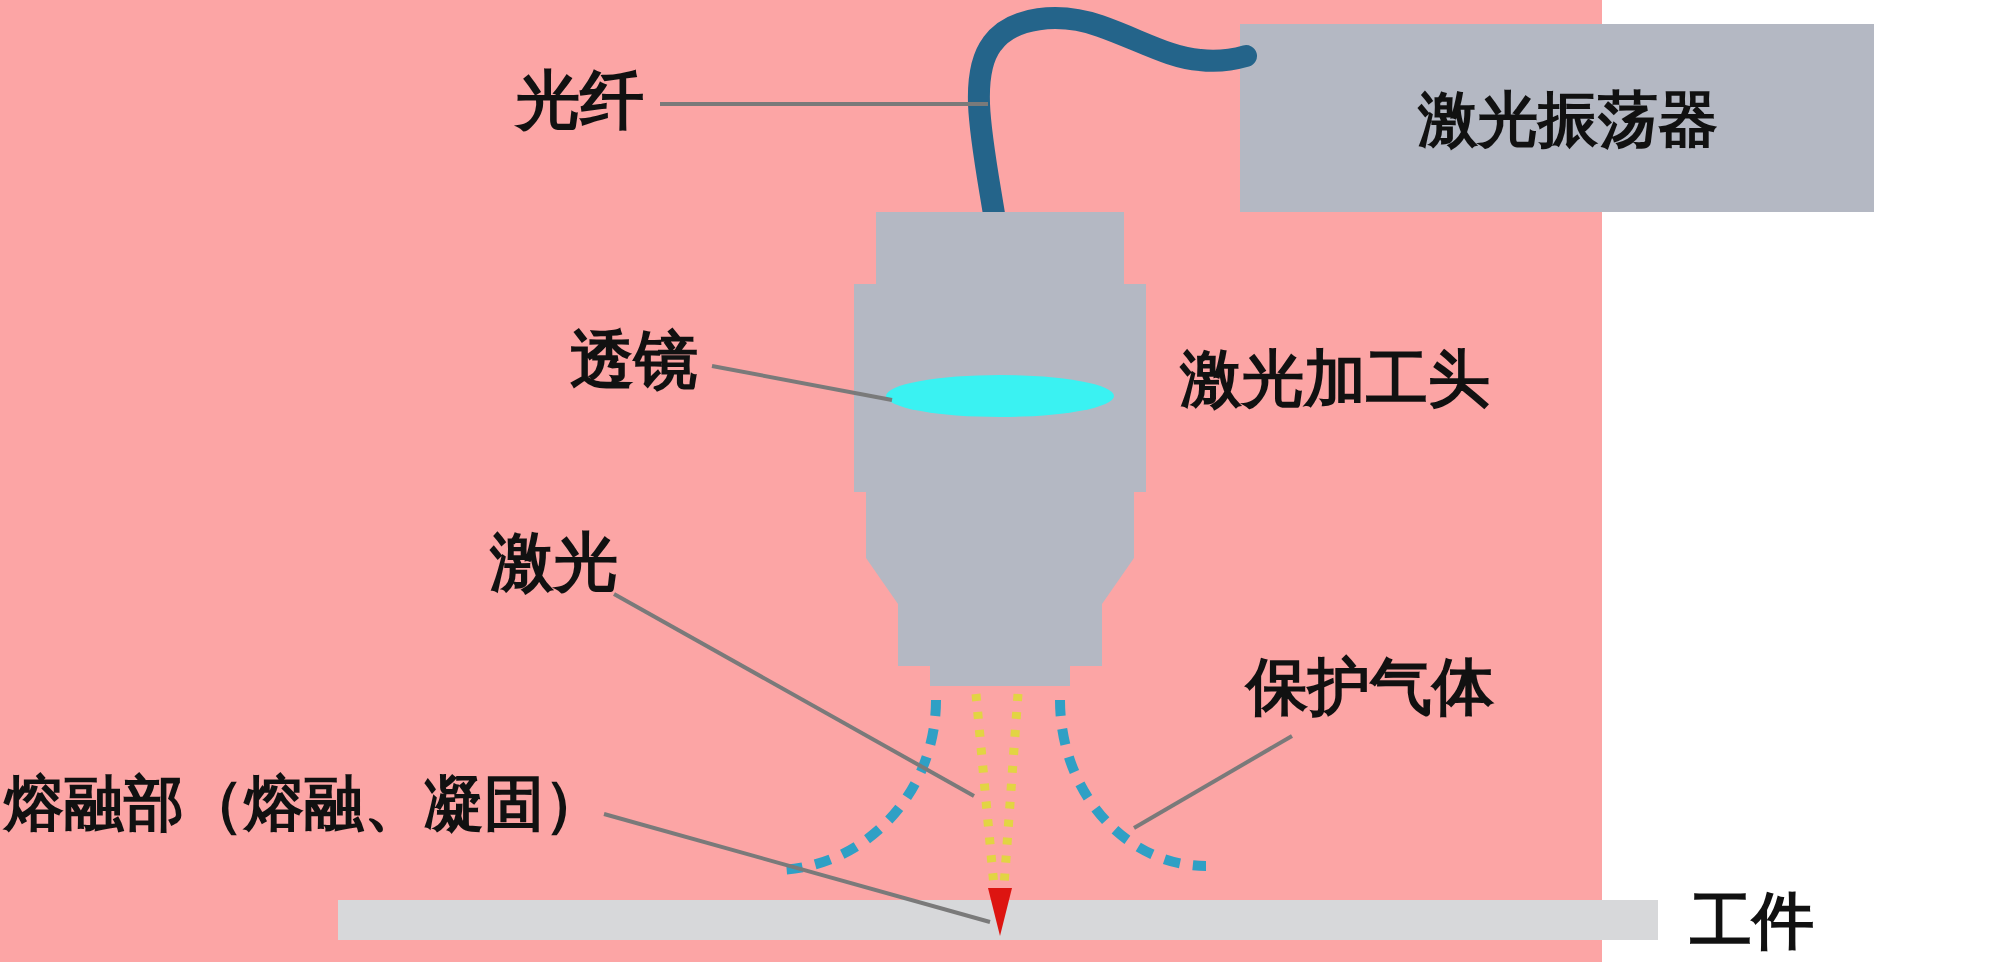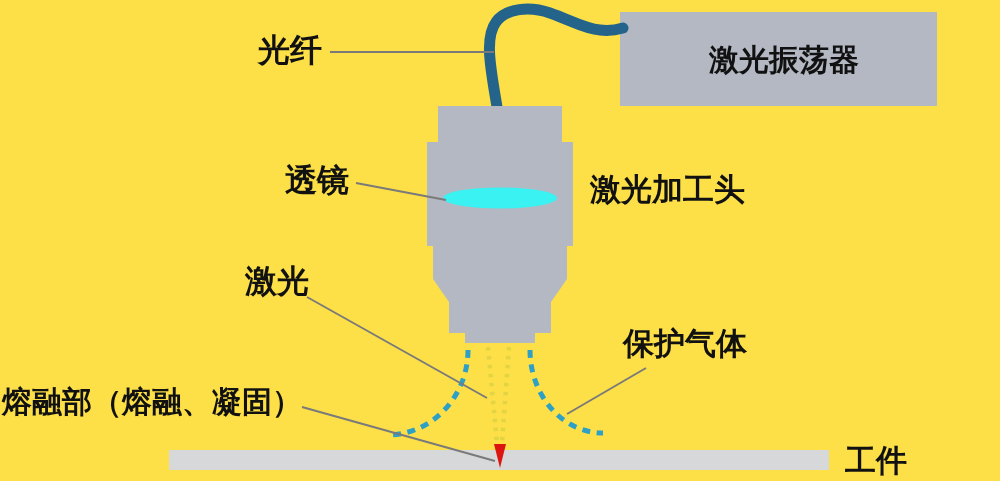--- a/index.html
+++ b/index.html
@@ -6,23 +6,23 @@
     margin: 0;
     padding: 0;
     background: #ffffff;
     width: 1000px;
     height: 481px;
     overflow: hidden;
     font-family: "Liberation Sans", sans-serif;
   }
   #stage {
     position: relative;
-    width: 1000px;
+    width: 801px;
     height: 481px;
-    background: #fde047;
+    background: #fca5a5;
   }
   svg text {
     font-family: "Liberation Sans", "DejaVu Sans", sans-serif;
     font-weight: bold;
     fill: #111111;
   }
 </style>
 </head>
 <body>
 

